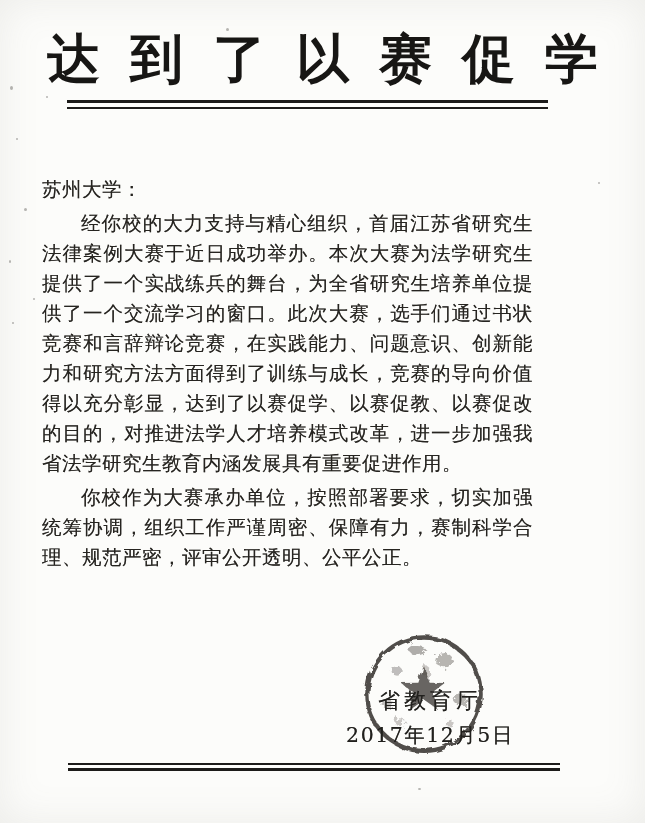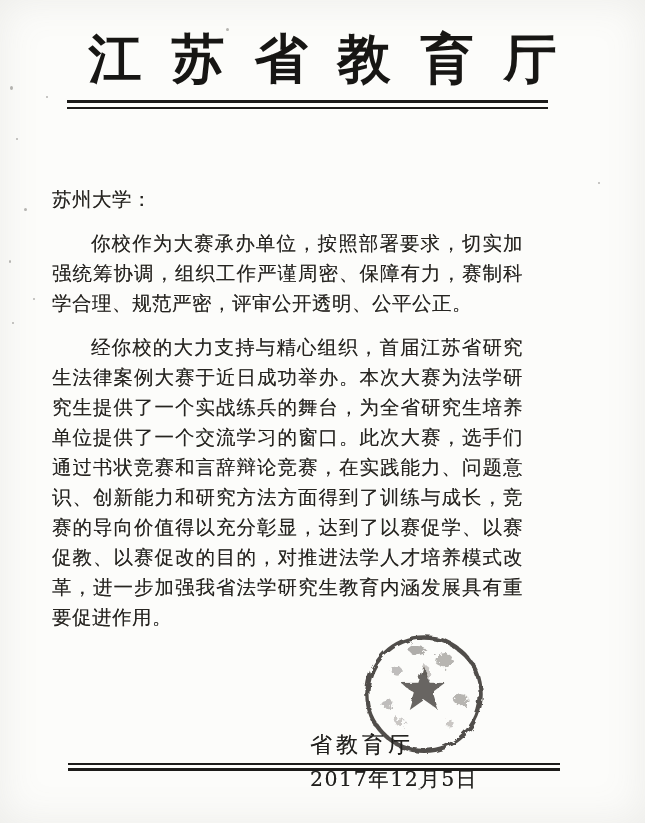--- a/index.html
+++ b/index.html
@@ -75,33 +75,32 @@
     top: 171px;
     left: 38px;
     width: 499px;
     font-size: 19.5px;
     line-height: 30px;
     letter-spacing: 0.5px;
     text-align: justify;
     color: #262420;
     text-shadow: 0 0 0.5px rgba(30,28,25,0.55);
   }
-  .letter-body p { margin: 14px; }
+  .letter-body p { margin: 4px; }
   .letter-body p.para { text-indent: 2em; }
   
   .sign-block {
     position: absolute;
     top: 686px;
     left: 310px;
     width: 240px;
-    text-align: left;
+    text-align: center;
     z-index: 3;
     color: #21201d;
     text-shadow: 0 0 0.5px rgba(30,28,25,0.55);
-    margin-top: 44px;
   }
   .signer {
     font-size: 22px;
     letter-spacing: 4px;
     white-space: nowrap;
   }
   .sign-date {
     margin-top: 5px;
     font-size: 20.5px;
     letter-spacing: 1.5px;
@@ -134,28 +133,28 @@
   <div class="speck" style="left:16px;top:138px;width:2px;height:2px;"></div>
   <div class="speck" style="left:24px;top:208px;width:3px;height:3px;"></div>
   <div class="speck" style="left:9px;top:260px;width:2px;height:3px;"></div>
   <div class="speck" style="left:33px;top:298px;width:2px;height:2px;"></div>
   <div class="speck" style="left:46px;top:96px;width:2px;height:2px;"></div>
   <div class="speck" style="left:226px;top:28px;width:3px;height:3px;"></div>
   <div class="speck" style="left:12px;top:322px;width:2px;height:2px;"></div>
   <div class="speck" style="left:418px;top:788px;width:3px;height:2px;"></div>
   <div class="speck" style="left:598px;top:182px;width:2px;height:2px;"></div>
 
-  <h1 class="org-name">江苏省教育厅</h1>
+  <h1 class="org-name">达到了以赛促学</h1>
   <div class="rule rule-top"></div>
 
 
   <main class="letter-body">
     <p class="salutation">苏州大学：</p>
+    <p class="para">经你校的大力支持与精心组织，首届江苏省研究生法律案例大赛于近日成功举办。本次大赛为法学研究生提供了一个实战练兵的舞台，为全省研究生培养单位提供了一个交流学习的窗口。此次大赛，选手们通过书状竞赛和言辞辩论竞赛，在实践能力、问题意识、创新能力和研究方法方面得到了训练与成长，竞赛的导向价值得以充分彰显，达到了以赛促学、以赛促教、以赛促改的目的，对推进法学人才培养模式改革，进一步加强我省法学研究生教育内涵发展具有重要促进作用。</p>
     <p class="para">你校作为大赛承办单位，按照部署要求，切实加强统筹协调，组织工作严谨周密、保障有力，赛制科学合理、规范严密，评审公开透明、公平公正。</p>
-    <p class="para">经你校的大力支持与精心组织，首届江苏省研究生法律案例大赛于近日成功举办。本次大赛为法学研究生提供了一个实战练兵的舞台，为全省研究生培养单位提供了一个交流学习的窗口。此次大赛，选手们通过书状竞赛和言辞辩论竞赛，在实践能力、问题意识、创新能力和研究方法方面得到了训练与成长，竞赛的导向价值得以充分彰显，达到了以赛促学、以赛促教、以赛促改的目的，对推进法学人才培养模式改革，进一步加强我省法学研究生教育内涵发展具有重要促进作用。</p>
   </main>
 
   <div class="stamp">
     <svg width="138" height="130" viewBox="0 0 140 140">
       <defs>
         <filter id="rough" x="-20%" y="-20%" width="140%" height="140%">
           <feTurbulence type="fractalNoise" baseFrequency="0.09" numOctaves="3" seed="7" result="n"></feTurbulence>
           <feDisplacementMap in="SourceGraphic" in2="n" scale="7"></feDisplacementMap>
         </filter>
         <filter id="smudge" x="-40%" y="-40%" width="180%" height="180%">

